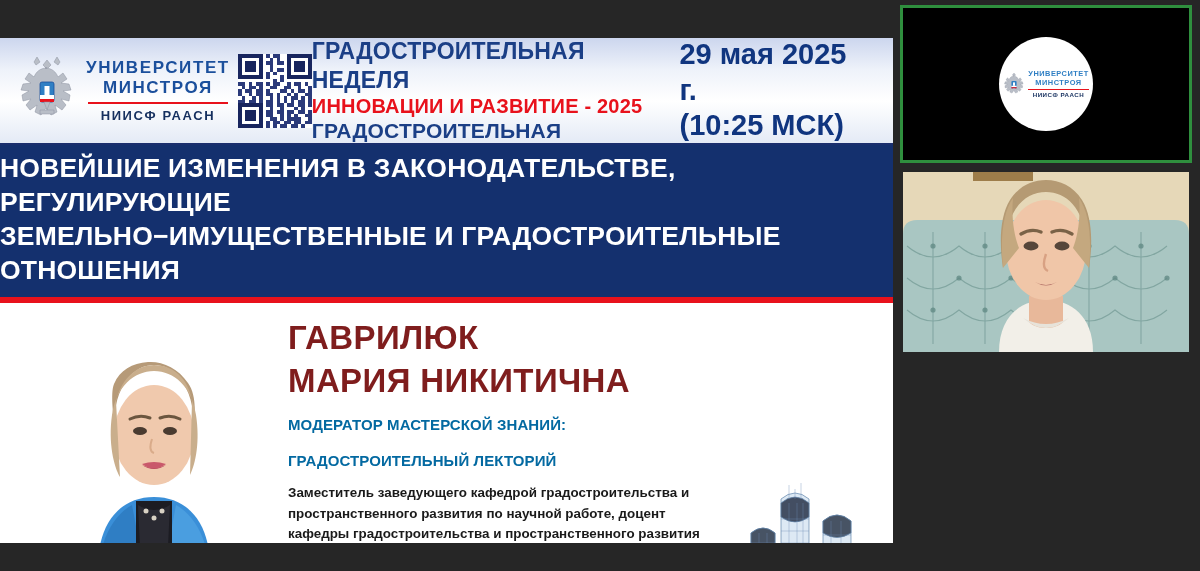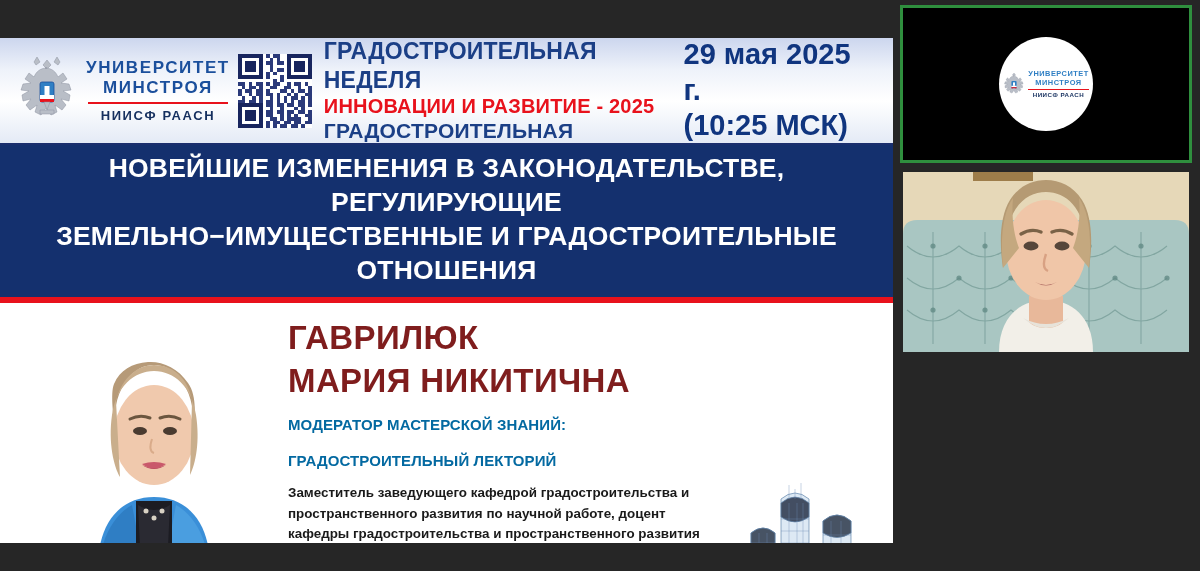--- a/index.html
+++ b/index.html
@@ -31,33 +31,33 @@
   .hdr-logo-txt .l1, .hdr-logo-txt .l2 {
     color: #1b4f9c; font-weight: 700; font-size: 17px;
     letter-spacing: 1.6px; line-height: 1.18;
   }
   .hdr-rule { height: 2px; background: #e8121c; margin: 4px 2px 4px; }
   .hdr-logo-txt .l3 {
     color: #16305f; font-weight: 700; font-size: 13px; letter-spacing: 1.6px;
   }
 
   .hdr-qr { width: 74px; height: 74px; flex: 0 0 74px; margin-left: 8px; }
-  .hdr-titles { margin-left: 12px; }
+  .hdr-titles { }
   .hdr-titles div { font-weight: 700; line-height: 1.22; letter-spacing: .2px; }
   .ht1 { color: #1b3f86; font-size: 23px; }
   .ht2 { color: #e8121c; font-size: 20px; }
   .ht3 { color: #1b3f86; font-size: 21px; }
 
   .hdr-date { margin-left: auto; padding-right: 26px; text-align: left; }
   .hdr-date div { color: #10357f; font-weight: 700; font-size: 29px; line-height: 1.22; }
 
   
   .navy-band {
     background: #14306e; padding: 7px 0 9px;
-    text-align: center; border-bottom: 6px solid #e8121c;
+    text-align: left; border-bottom: 6px solid #e8121c;
   }
   .navy-band div {
     color: #ffffff; font-weight: 700; font-size: 26.5px;
     line-height: 1.28; letter-spacing: .2px;
   }
 
   
   .slide-body { position: relative; height: 315px; background: #fff; }
   .portrait { position: absolute; left: 38px; top: 12px; width: 232px; height: 288px; }
   .speaker { position: absolute; left: 288px; top: 14px; width: 430px; }

